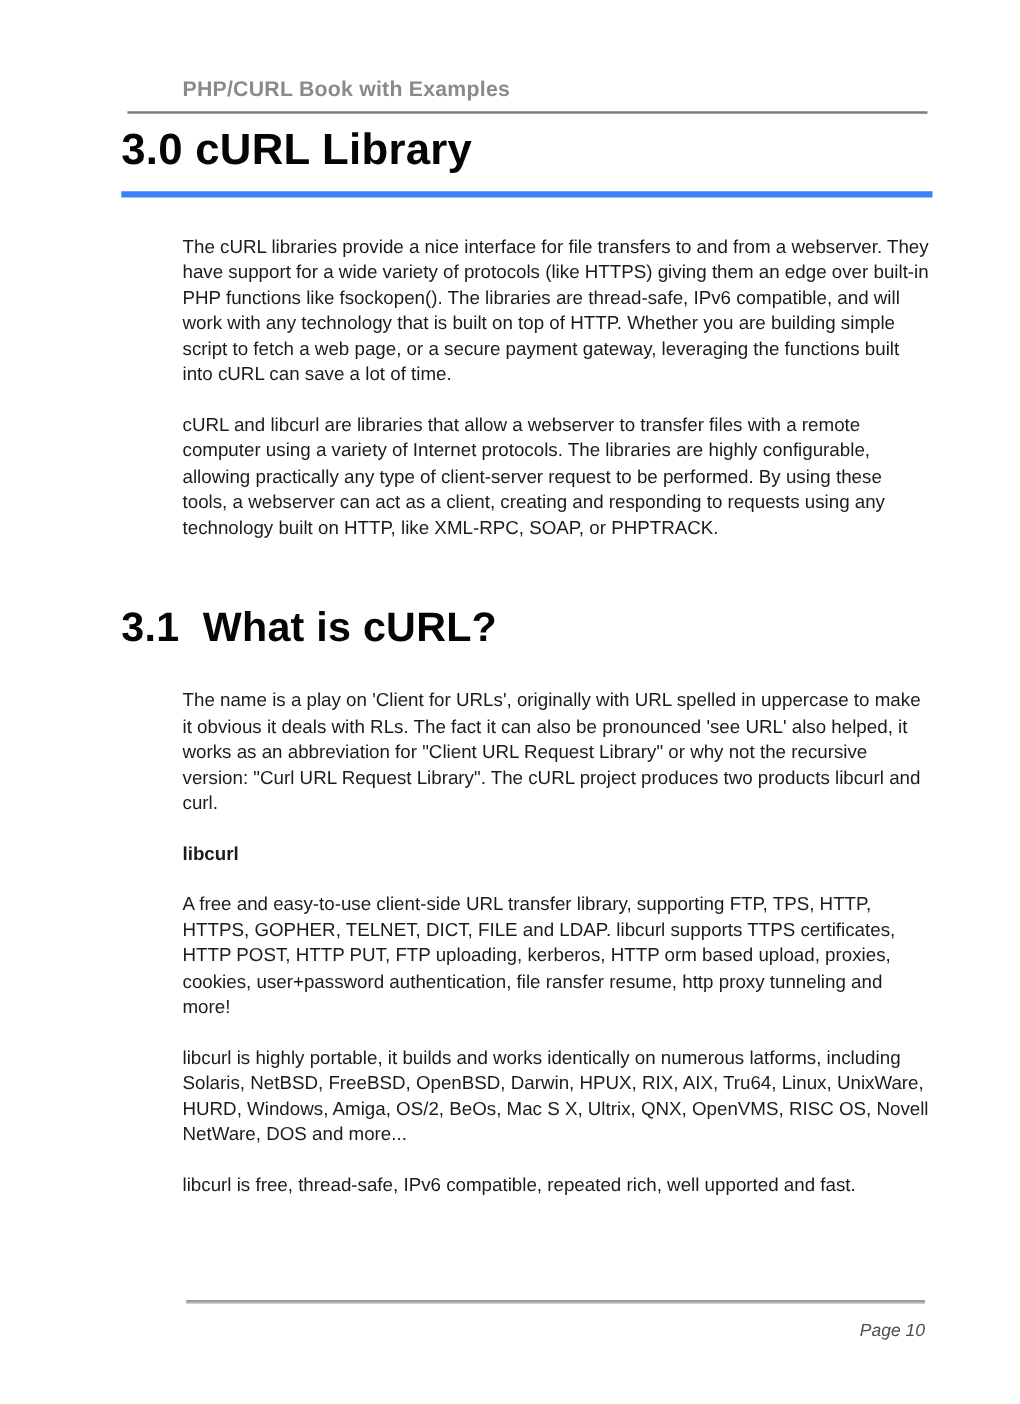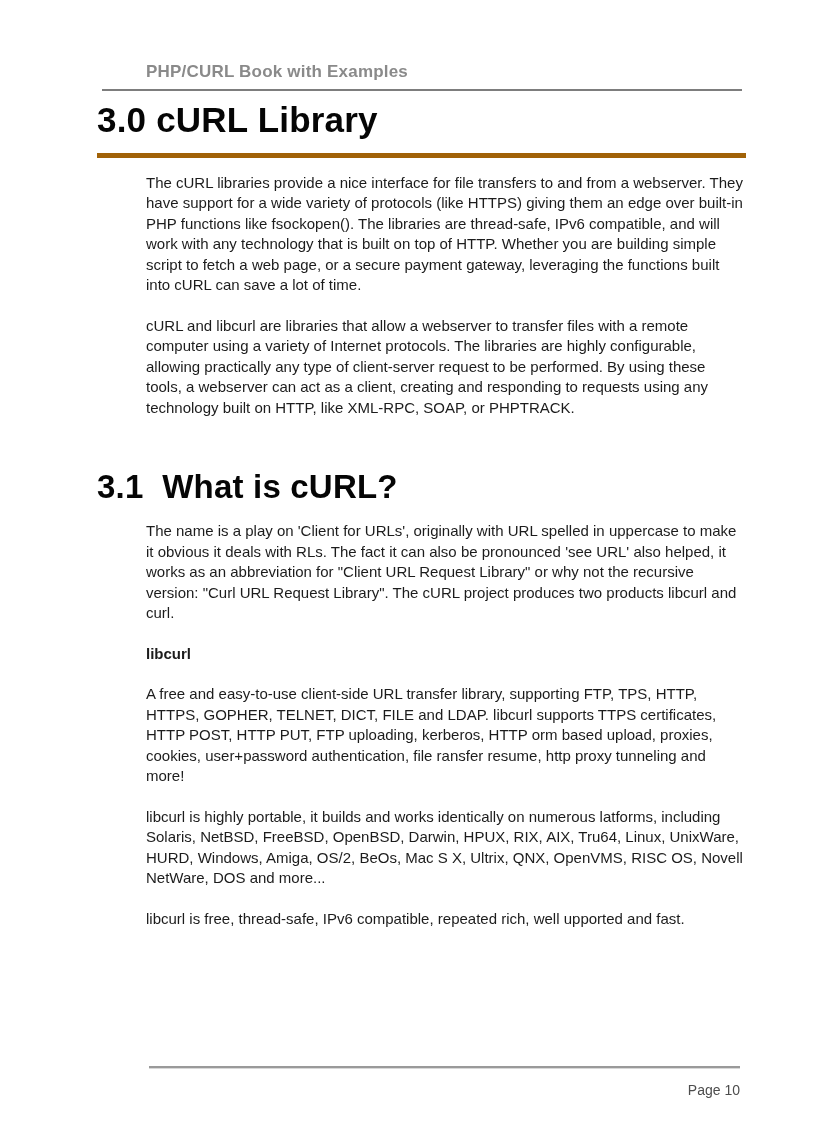--- a/index.html
+++ b/index.html
@@ -31,62 +31,63 @@
     font-size: 17px;
     font-weight: 700;
     color: #8a8a8a;
     letter-spacing: 0.2px;
   }
 
   
   h1.chapter-title {
     margin: 10px 68px 0 95px;
     padding-bottom: 13px;
-    border-bottom: 5px solid #a16207;
+    border-bottom: 5px solid #3b82f6;
     font-size: 35px;
     line-height: 1.1;
     font-weight: 700;
     color: #050505;
     letter-spacing: 0.2px;
   }
 
   
   .content {
     margin: 0 70px 0 144px;
     font-size: 15px;
     line-height: 20.5px;
     color: #1c1c1c;
   }
   .content p {
     margin: 20px 0;
   }
   .content .first {
-    margin-top: 15px;
+    margin-top: 30px;
   }
 
   
   h2.section-title {
     margin: 50px 70px 0 95px;
     font-size: 33px;
     font-weight: 700;
     color: #050505;
     white-space: pre-wrap;
     letter-spacing: 0.2px;
   }
   .subheading {
     font-weight: 700;
     margin: 26px 0 24px 0;
   }
 
   
   .page-footer {
     position: absolute;
-    top: 1066px;
+    top: 1040px;
     left: 147px;
     right: 74px;
+    font-style: italic;
   }
   .footer-rule {
     height: 2px;
     background: #9a9a9a;
     border-bottom: 1px solid #d8d8d8;
   }
   .page-number {
     margin-top: 13px;
     text-align: right;
     font-size: 14px;

